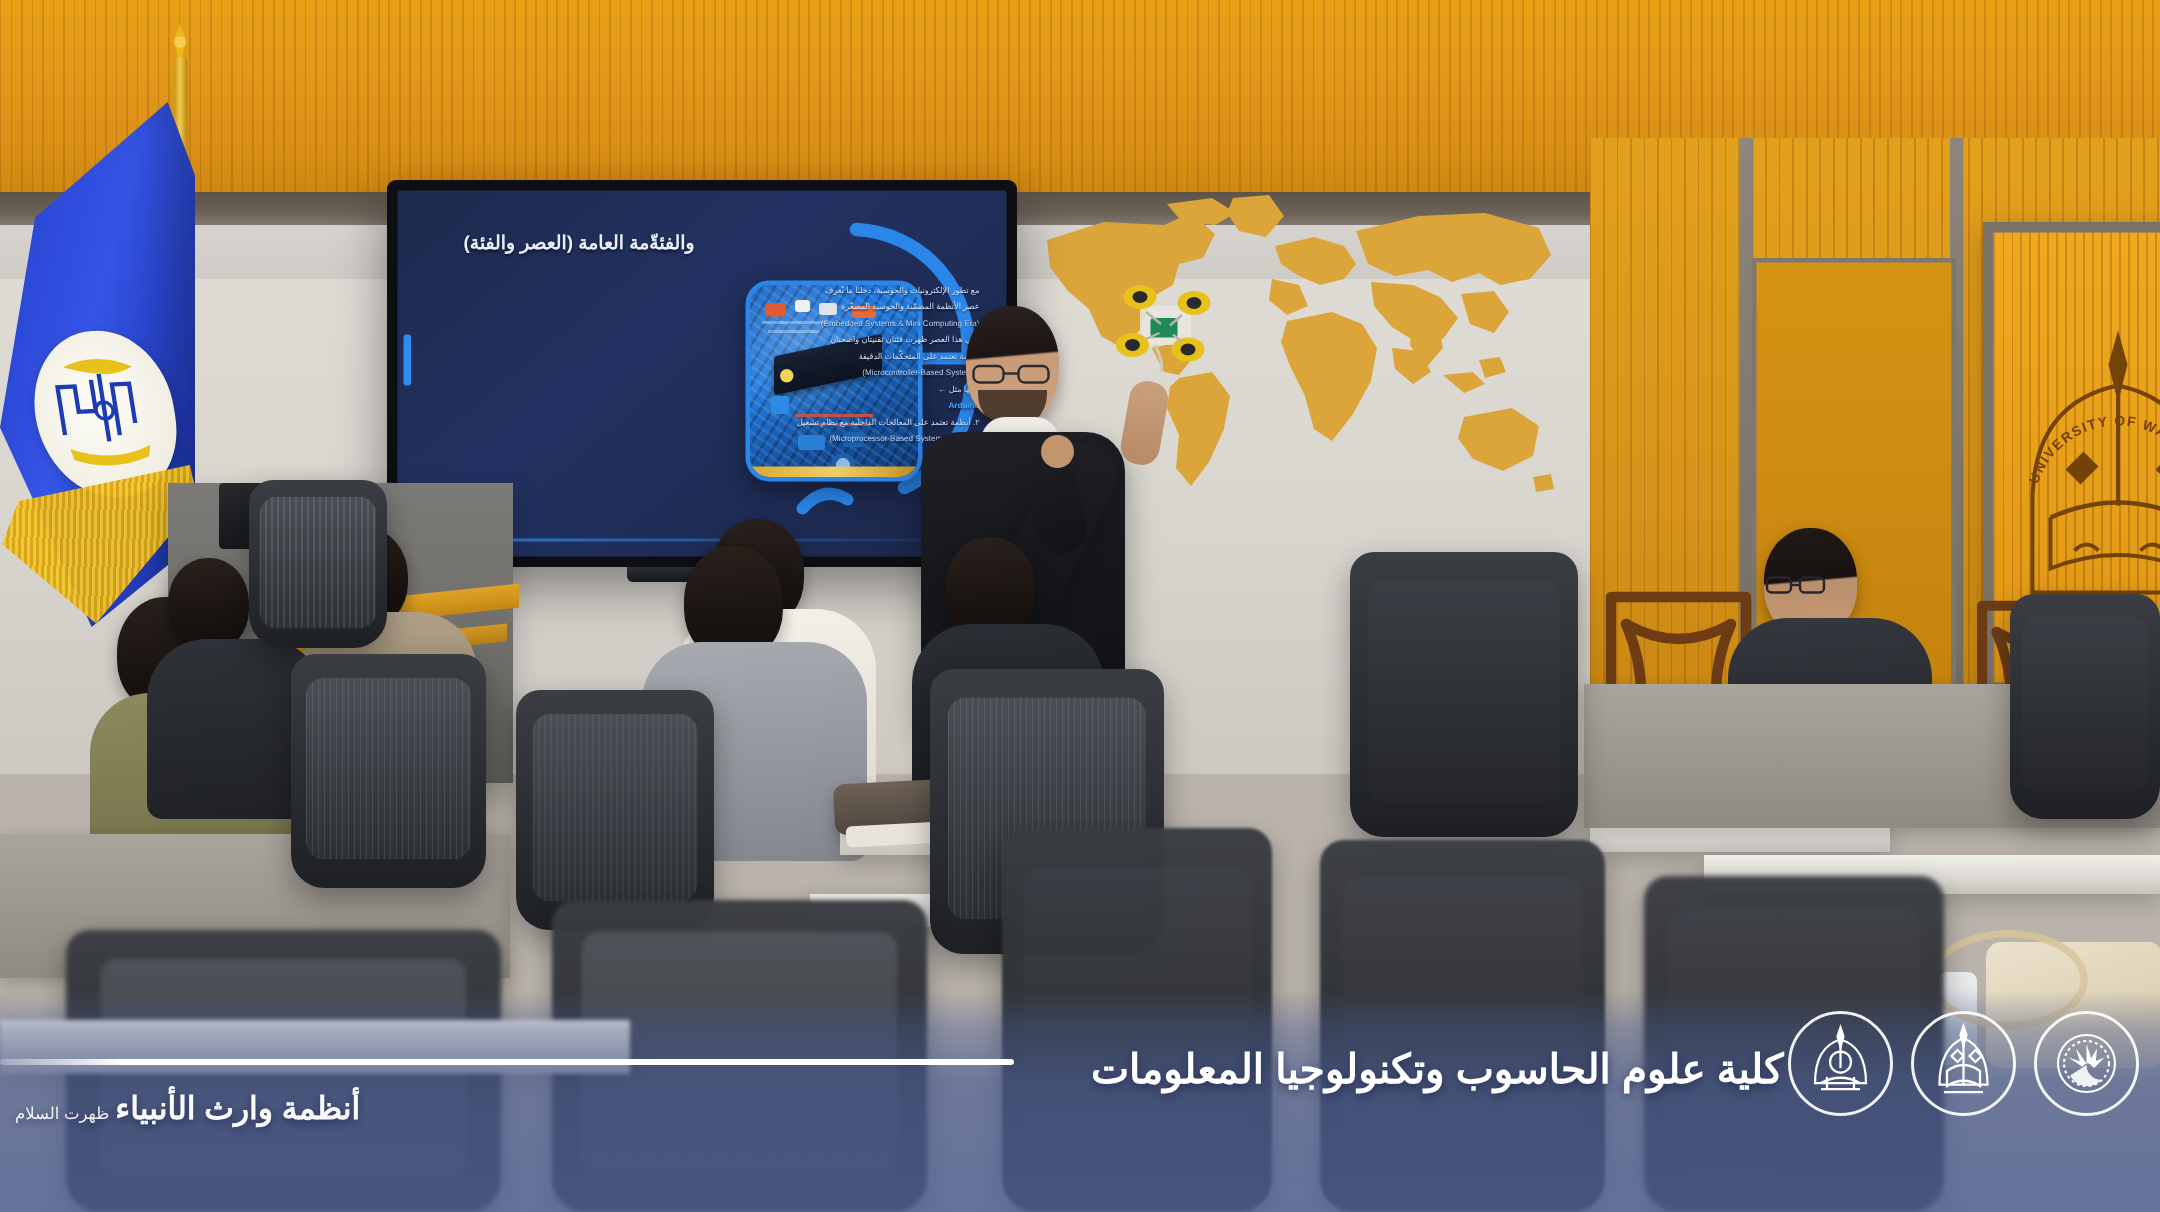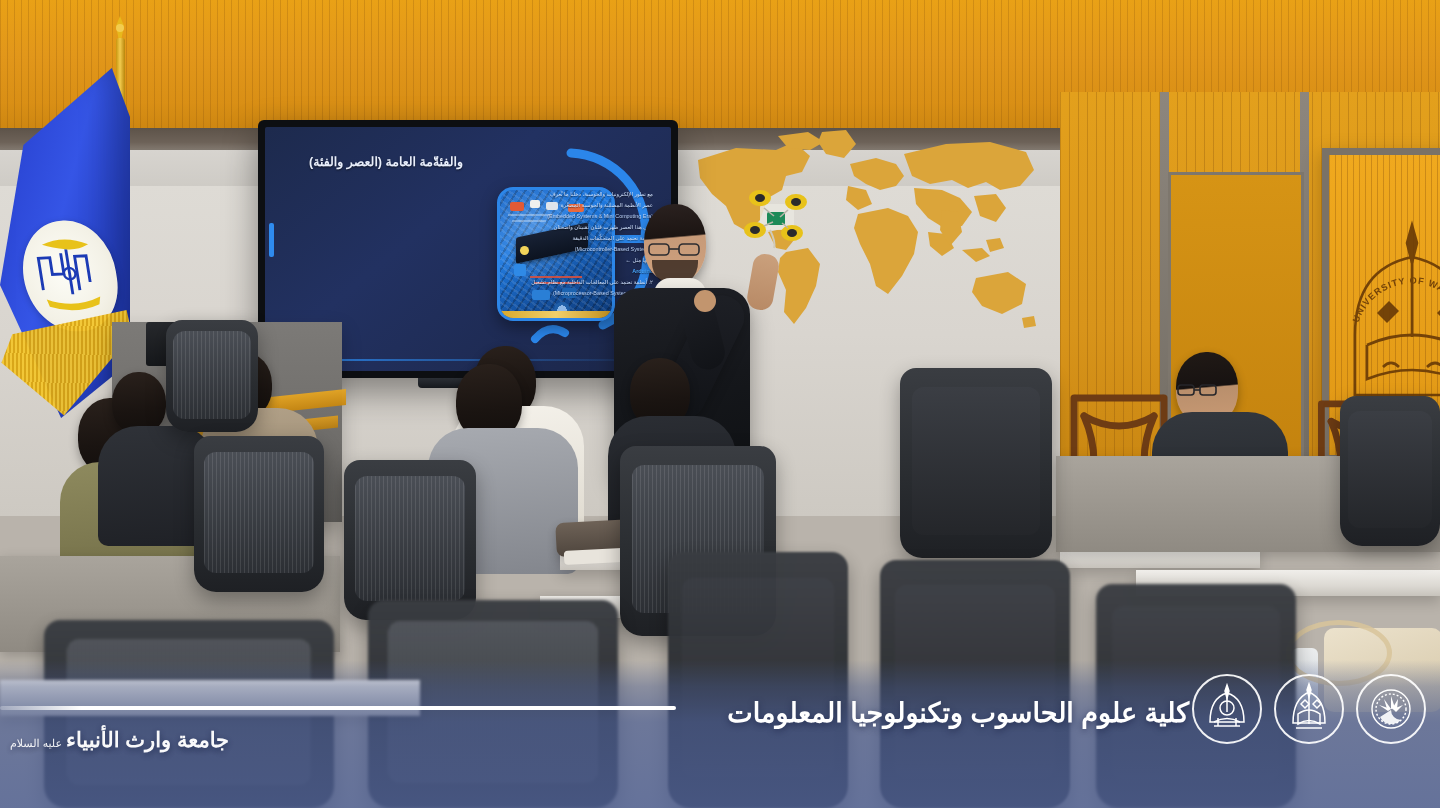--- a/index.html
+++ b/index.html
@@ -711,16 +711,16 @@
             <path d="M20 17 L23 27 L27 27 Z"></path>
             <path d="M15 23 L24 29 L27 27 Z"></path>
           </g>
           <path d="M27 28 a10 10 0 0 0 10 10 a13 13 0 0 1 -21 -3 z" fill="#ffffff" opacity=".9"></path>
         </svg>
       </div>
     </div>
   </div>
 
   <div class="uni-ar-mark">
-    <span>جامعة وارث الأنبياء</span><span class="sm">عليه السلام</span>
+    <span>أنظمة وارث الأنبياء</span><span class="sm">ظهرت السلام</span>
   </div>
 
 </div>
 
 </body></html>

